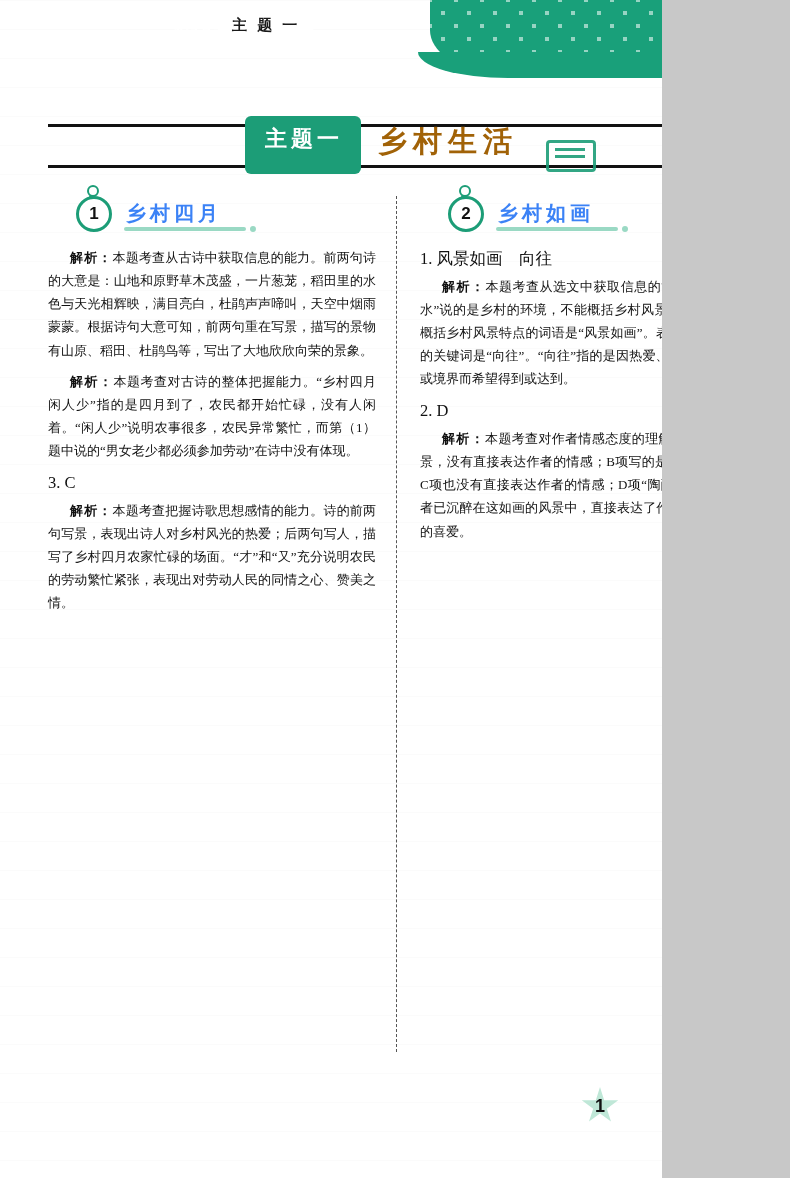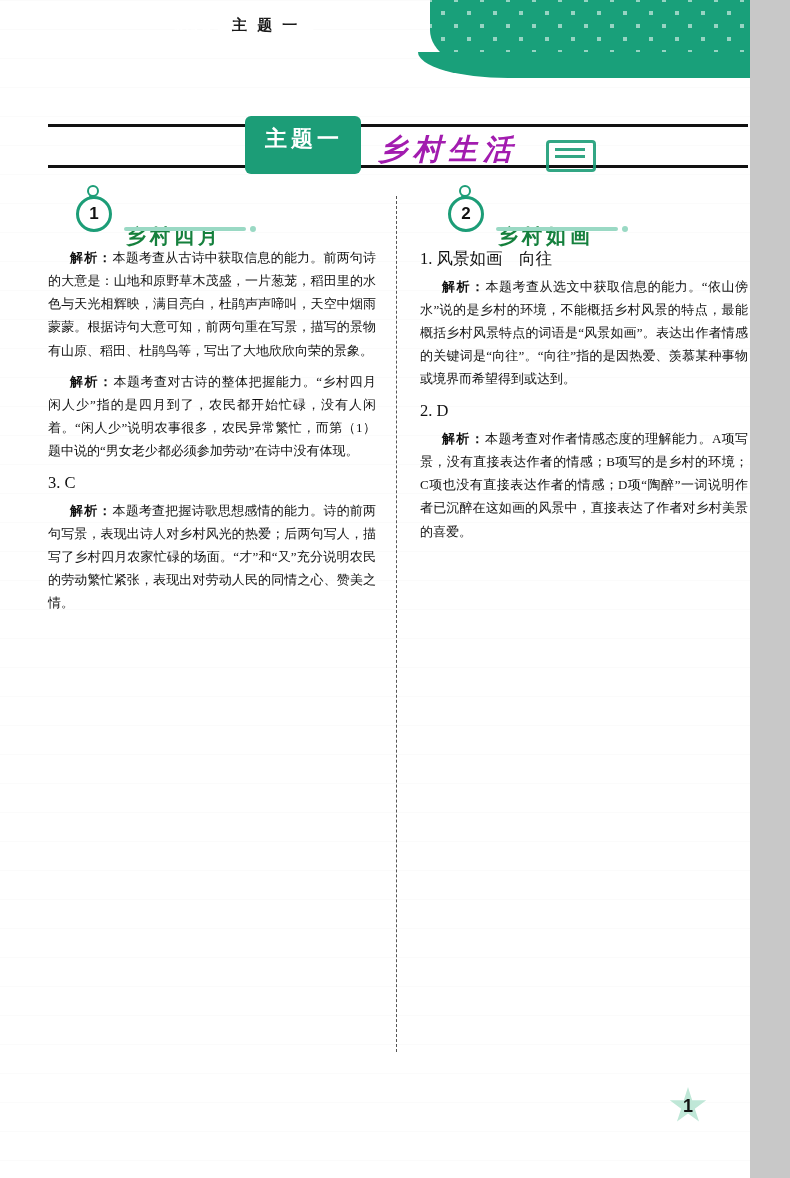--- a/index.html
+++ b/index.html
@@ -2,21 +2,21 @@
 <html><head>
 <meta charset="utf-8">
 <style>
   html, body {
     margin: 0;
     padding: 0;
     background: #c8c8c8;
   }
   .page {
     position: relative;
-    width: 750px;
+    width: 662px;
     height: 1178px;
     background: #ffffff;
     overflow: hidden;
     font-family: "Liberation Serif", "DejaVu Serif", serif;
     color: #111;
   }
   
   .bg-texture {
     position: absolute;
     top: 0; left: 0; right: 0; bottom: 0;
@@ -105,28 +105,27 @@
     color: #fff;
     font-size: 22px;
     font-weight: bold;
     letter-spacing: 4px;
     padding: 8px 18px 20px 20px;
     border-radius: 6px;
     font-family: "Liberation Sans", sans-serif;
   }
   .title-main {
     position: absolute;
-    top: 14px;
+    top: 6px;
     left: 330px;
     font-size: 29px;
     font-weight: bold;
     letter-spacing: 6px;
     font-family: "Liberation Sans", sans-serif;
-    color: #a21caf;
-    font-style: italic;
+    color: #a16207;
   }
   .title-deco {
     position: absolute;
     top: 24px;
     left: 498px;
     width: 44px;
     height: 26px;
     border: 3px solid #1c9d77;
     border-radius: 4px;
     opacity: 0.9;
@@ -211,22 +210,21 @@
     background: #fff;
   }
   .sec-title {
     position: absolute;
     top: 4px;
     left: 78px;
     font-size: 20px;
     font-weight: bold;
     letter-spacing: 4px;
     font-family: "Liberation Sans", sans-serif;
-    color: #15803d;
-    margin-top: 23px;
+    color: #3b82f6;
   }
   .sec-underline {
     position: absolute;
     top: 31px;
     left: 76px;
     width: 122px;
     height: 4px;
     background: #9ad9c4;
     border-radius: 2px;
   }

